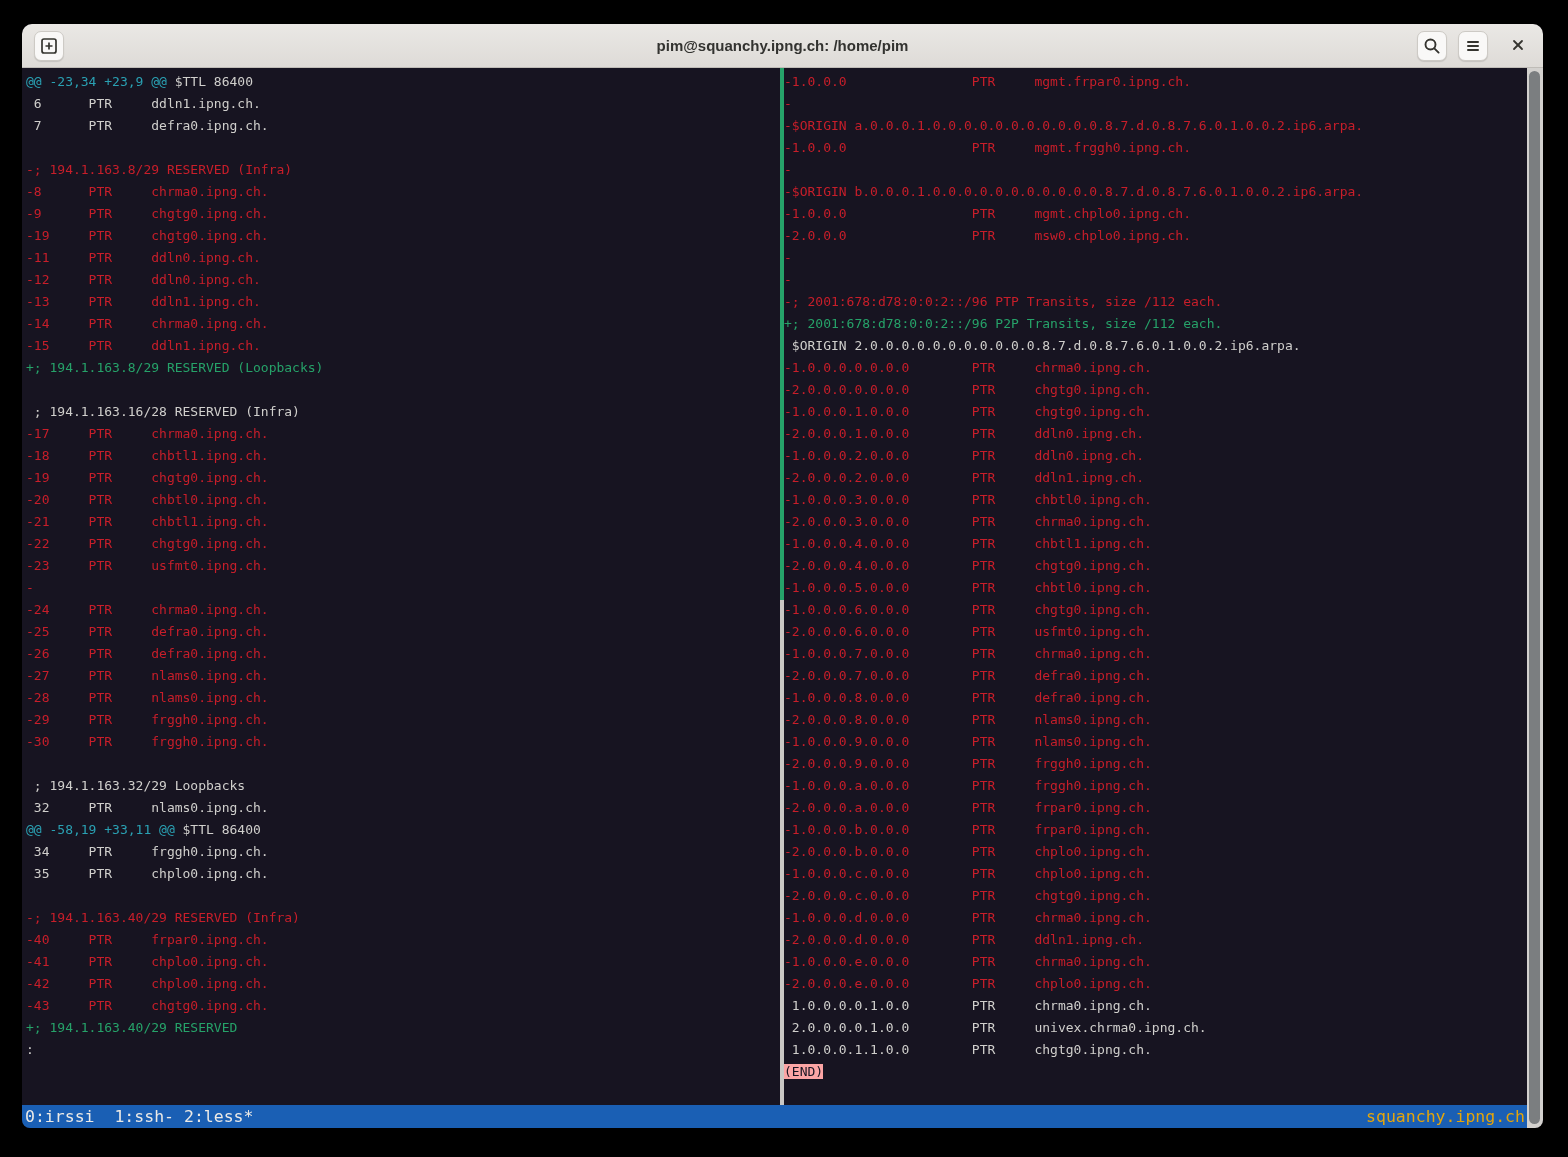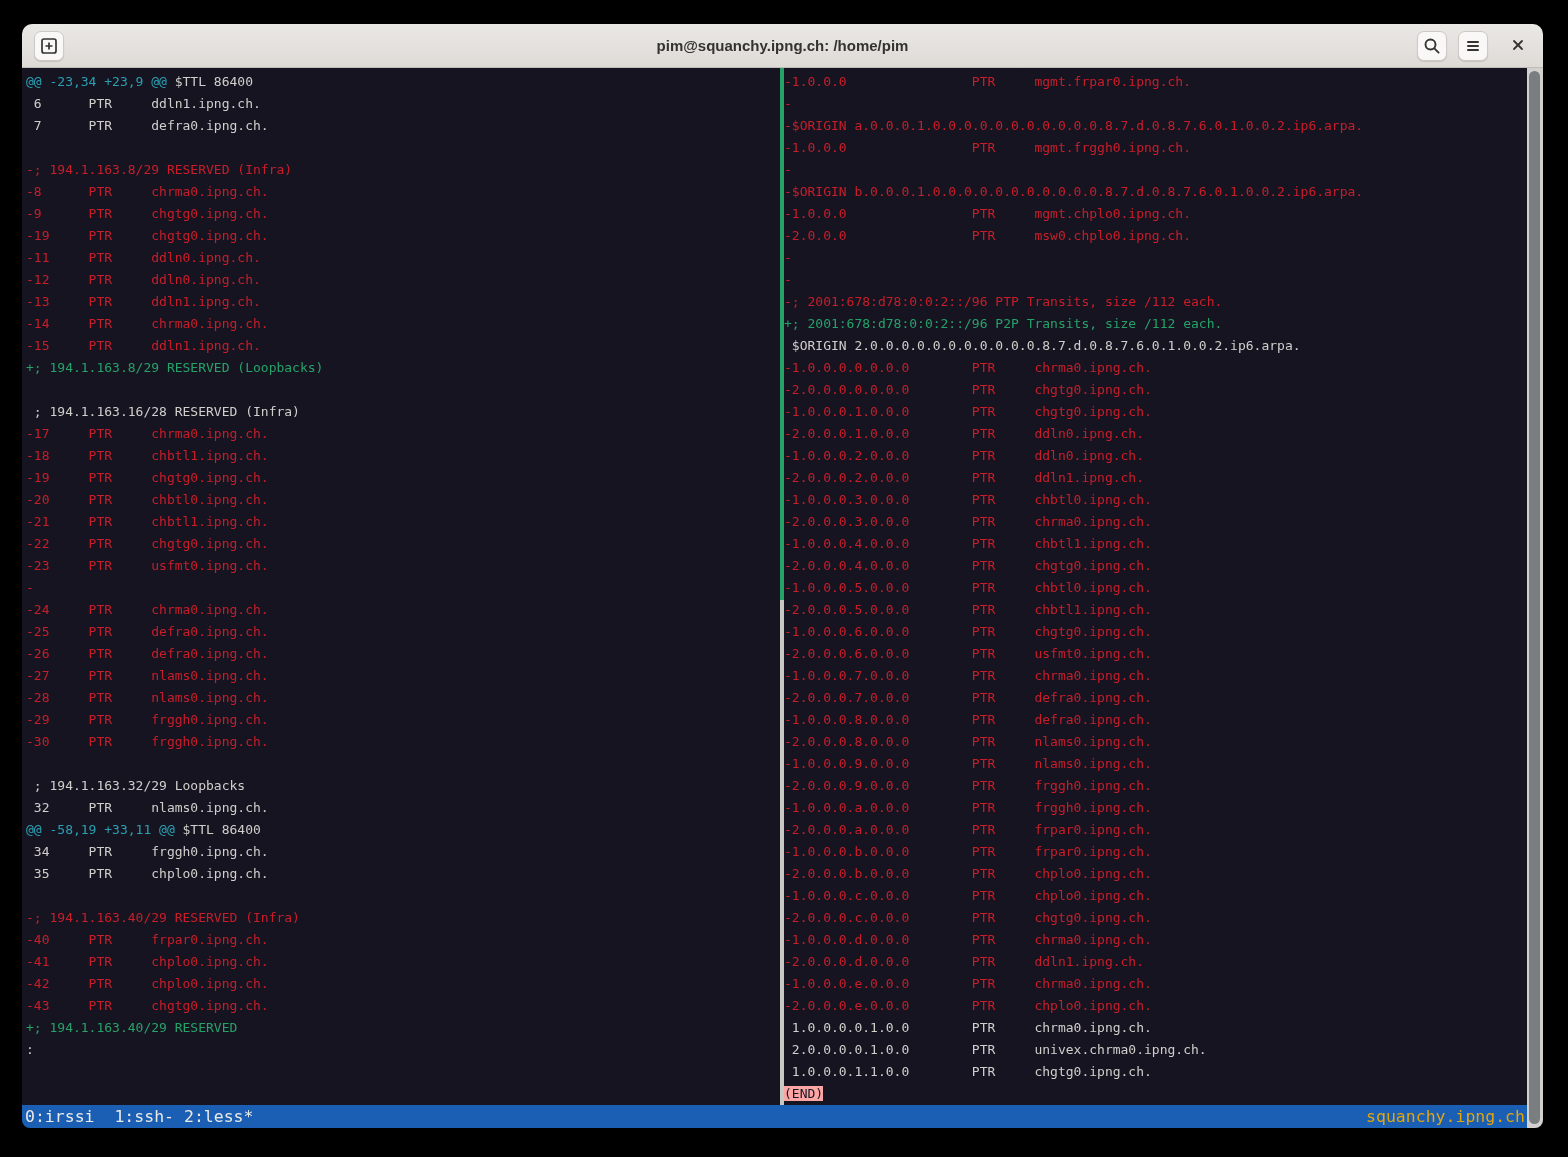--- a/index.html
+++ b/index.html
@@ -203,21 +203,20 @@
               <div class="tline"><span class="c-red">-2.0.0.0.0.0.0.0        PTR     chgtg0.ipng.ch.</span></div>
               <div class="tline"><span class="c-red">-1.0.0.0.1.0.0.0        PTR     chgtg0.ipng.ch.</span></div>
               <div class="tline"><span class="c-red">-2.0.0.0.1.0.0.0        PTR     ddln0.ipng.ch.</span></div>
               <div class="tline"><span class="c-red">-1.0.0.0.2.0.0.0        PTR     ddln0.ipng.ch.</span></div>
               <div class="tline"><span class="c-red">-2.0.0.0.2.0.0.0        PTR     ddln1.ipng.ch.</span></div>
               <div class="tline"><span class="c-red">-1.0.0.0.3.0.0.0        PTR     chbtl0.ipng.ch.</span></div>
               <div class="tline"><span class="c-red">-2.0.0.0.3.0.0.0        PTR     chrma0.ipng.ch.</span></div>
               <div class="tline"><span class="c-red">-1.0.0.0.4.0.0.0        PTR     chbtl1.ipng.ch.</span></div>
               <div class="tline"><span class="c-red">-2.0.0.0.4.0.0.0        PTR     chgtg0.ipng.ch.</span></div>
               <div class="tline"><span class="c-red">-1.0.0.0.5.0.0.0        PTR     chbtl0.ipng.ch.</span></div>
-              <div class="tline"><span class="c-red">-2.0.0.0.5.0.0.0        PTR     chbtl1.ipng.ch.</span></div>
               <div class="tline"><span class="c-red">-1.0.0.0.6.0.0.0        PTR     chgtg0.ipng.ch.</span></div>
               <div class="tline"><span class="c-red">-2.0.0.0.6.0.0.0        PTR     usfmt0.ipng.ch.</span></div>
               <div class="tline"><span class="c-red">-1.0.0.0.7.0.0.0        PTR     chrma0.ipng.ch.</span></div>
               <div class="tline"><span class="c-red">-2.0.0.0.7.0.0.0        PTR     defra0.ipng.ch.</span></div>
               <div class="tline"><span class="c-red">-1.0.0.0.8.0.0.0        PTR     defra0.ipng.ch.</span></div>
               <div class="tline"><span class="c-red">-2.0.0.0.8.0.0.0        PTR     nlams0.ipng.ch.</span></div>
               <div class="tline"><span class="c-red">-1.0.0.0.9.0.0.0        PTR     nlams0.ipng.ch.</span></div>
               <div class="tline"><span class="c-red">-2.0.0.0.9.0.0.0        PTR     frggh0.ipng.ch.</span></div>
               <div class="tline"><span class="c-red">-1.0.0.0.a.0.0.0        PTR     frggh0.ipng.ch.</span></div>
               <div class="tline"><span class="c-red">-2.0.0.0.a.0.0.0        PTR     frpar0.ipng.ch.</span></div>

